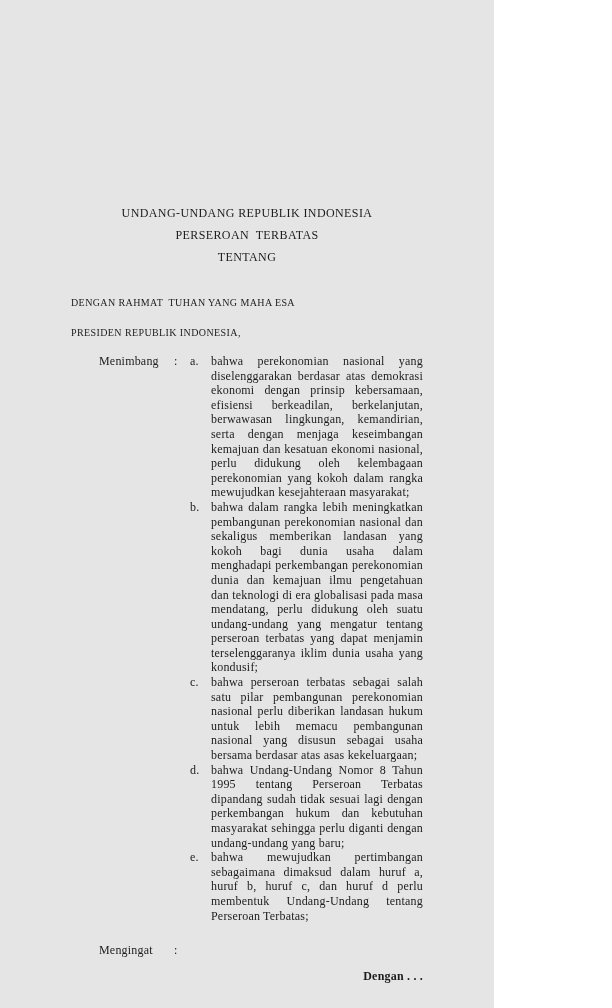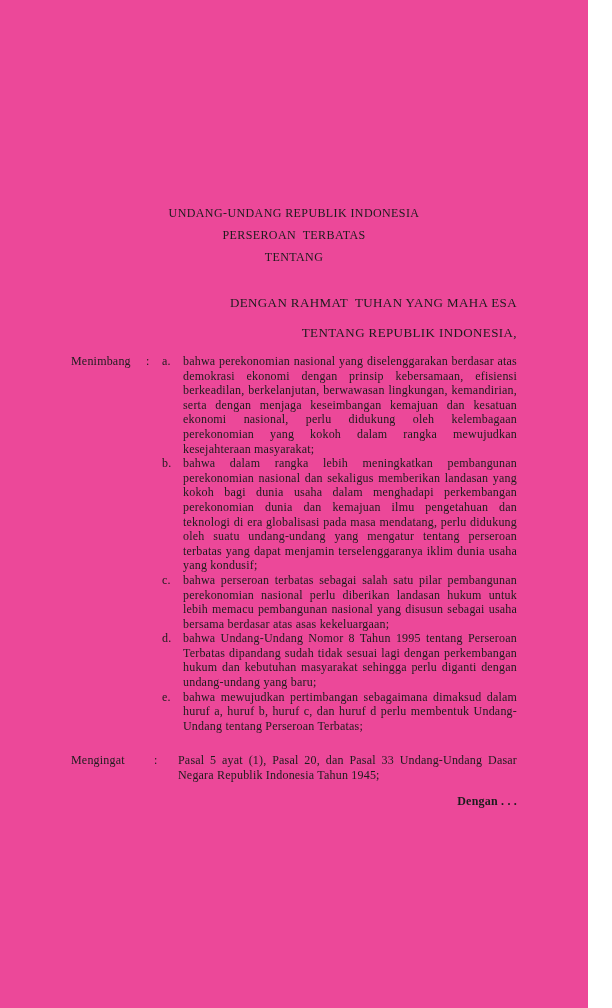--- a/index.html
+++ b/index.html
@@ -6,44 +6,44 @@
   html, body { background: #ffffff; }
   body {
     width: 612px;
     height: 1008px;
     overflow: hidden;
     font-family: "Liberation Serif", "DejaVu Serif", serif;
     color: #1c1c1c;
   }
   .page {
     position: relative;
-    width: 588px;
+    width: 494px;
     height: 1008px;
-    background: #ec4899;
+    background: #e5e5e5;
     padding: 202px 71px 0 71px;
   }
   
   .title-block { text-align: center; font-size: 12px; letter-spacing: 0.4px; }
   .title-line { line-height: 22px; white-space: pre-wrap; }
   
-  .preamble { text-align: right; font-size: 13px; letter-spacing: 0.4px; }
+  .preamble { text-align: left; font-size: 10px; letter-spacing: 0.4px; }
   .preamble-line { line-height: 15px; white-space: pre-wrap; }
   .preamble-line.first { margin-top: 27px; }
   .preamble-line.second { margin-top: 15px; }
   
   .clause {
     display: flex;
     align-items: flex-start;
     font-size: 12px;
     line-height: 14.6px;
     letter-spacing: 0.2px;
   }
   .clause.menimbang { margin-top: 14px; }
-  .clause.mengingat { margin-top: 20px; gap: 8px; }
-  .clause-label { width: 75px; flex: 0 0 75px; }
+  .clause.mengingat { margin-top: 20px; }
+  .clause-label { width: 75px; flex: 0 0 75px; margin-left: 28px; }
   .clause-colon { width: 16px; flex: 0 0 16px; }
   .clause-body { flex: 1 1 auto; min-width: 0; }
   .item { display: flex; align-items: flex-start; }
   .item-letter { width: 21px; flex: 0 0 21px; }
   .item-text { flex: 1 1 auto; min-width: 0; text-align: justify; font-family: Liberation Serif, serif; }
   .plain-text { text-align: justify; }
   
   .catchword {
     margin-top: 11px;
     text-align: right;
@@ -60,21 +60,21 @@
 <div class="page">
 
   <div class="title-block">
     <div class="title-line">UNDANG-UNDANG REPUBLIK INDONESIA</div>
     <div class="title-line">PERSEROAN  TERBATAS</div>
     <div class="title-line">TENTANG</div>
   </div>
 
   <div class="preamble">
     <div class="preamble-line first">DENGAN RAHMAT  TUHAN YANG MAHA ESA</div>
-    <div class="preamble-line second">TENTANG REPUBLIK INDONESIA,</div>
+    <div class="preamble-line second">PRESIDEN REPUBLIK INDONESIA,</div>
   </div>
 
   <div class="clause menimbang">
     <div class="clause-label">Menimbang</div>
     <div class="clause-colon">:</div>
     <div class="clause-body">
       <div class="item">
         <div class="item-letter">a.</div>
         <div class="item-text">bahwa perekonomian nasional yang diselenggarakan berdasar atas demokrasi ekonomi dengan prinsip kebersamaan, efisiensi berkeadilan, berkelanjutan, berwawasan lingkungan, kemandirian, serta dengan menjaga keseimbangan kemajuan dan kesatuan ekonomi nasional, perlu didukung oleh kelembagaan perekonomian yang kokoh dalam rangka mewujudkan kesejahteraan masyarakat;</div>
       </div>
@@ -93,20 +93,17 @@
       <div class="item">
         <div class="item-letter">e.</div>
         <div class="item-text">bahwa mewujudkan pertimbangan sebagaimana dimaksud dalam huruf a, huruf b, huruf c, dan huruf d perlu membentuk Undang-Undang tentang Perseroan Terbatas;</div>
       </div>
     </div>
   </div>
 
   <div class="clause mengingat">
     <div class="clause-label">Mengingat</div>
     <div class="clause-colon">:</div>
-    <div class="clause-body">
-      <div class="plain-text">Pasal 5 ayat (1), Pasal 20, dan Pasal 33 Undang-Undang Dasar Negara Republik Indonesia Tahun 1945;</div>
-    </div>
   </div>
 
   <div class="catchword">Dengan . . .</div>
 
 </div>
 
 </body></html>

